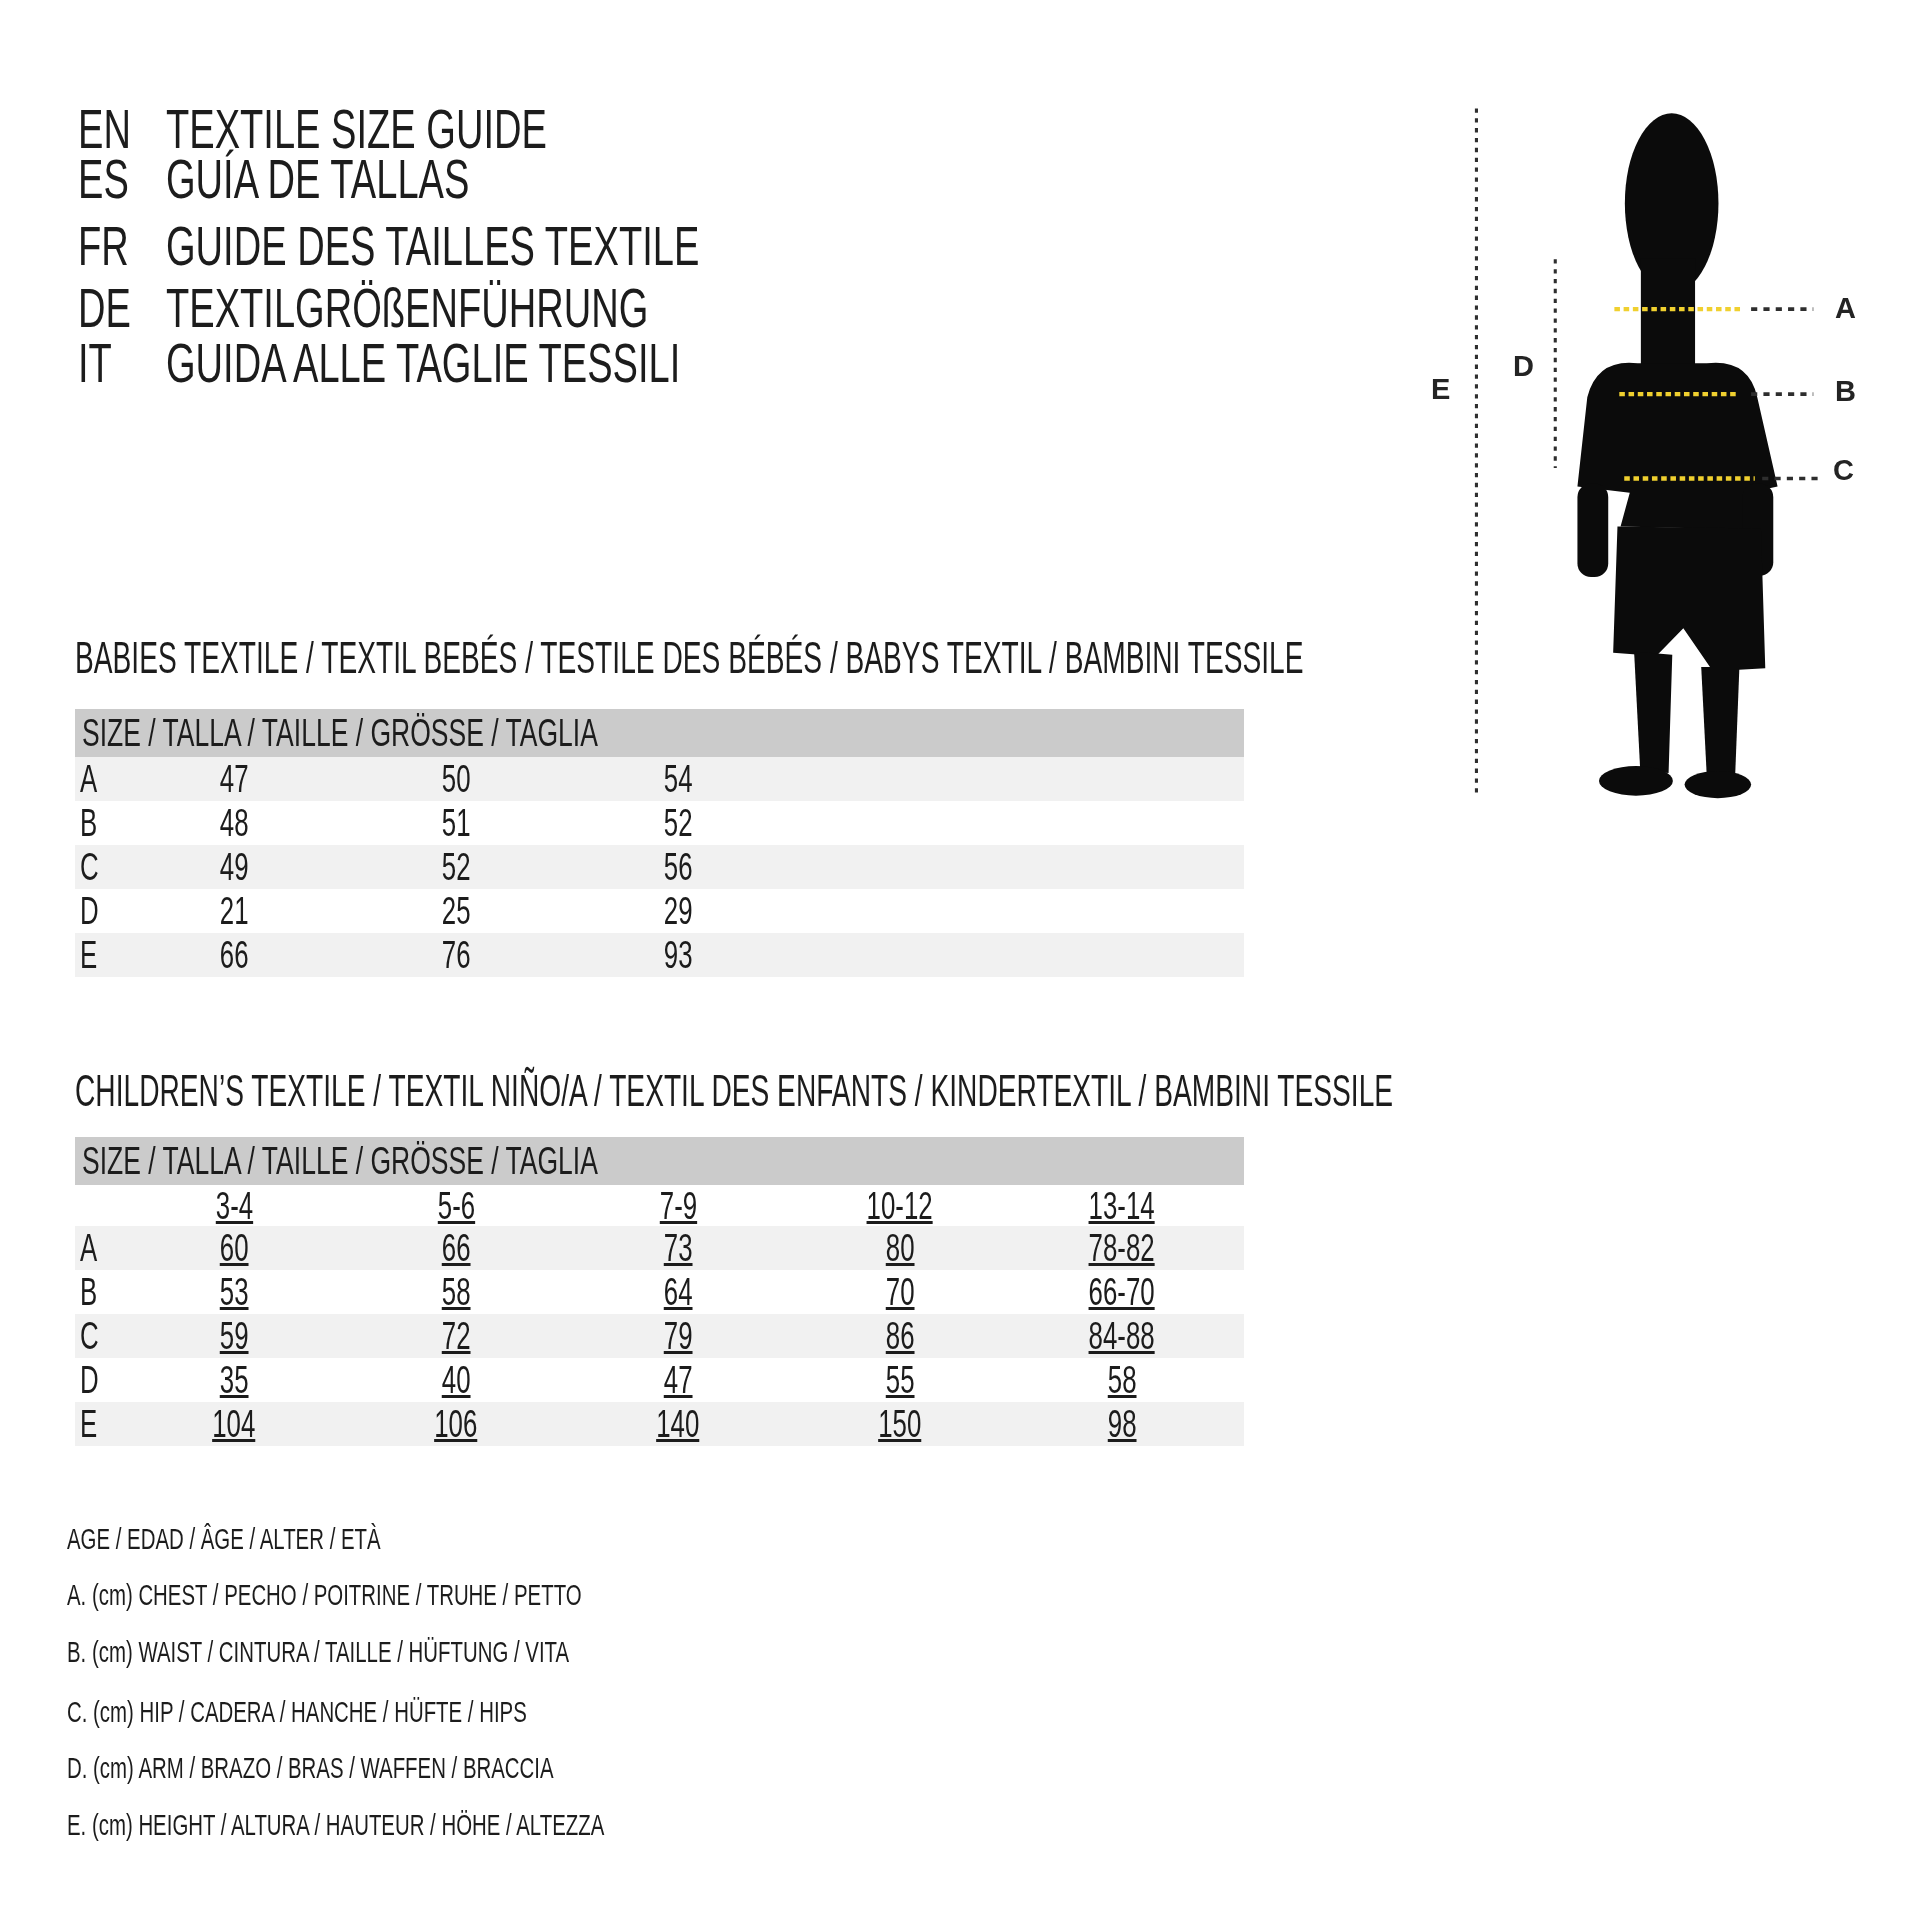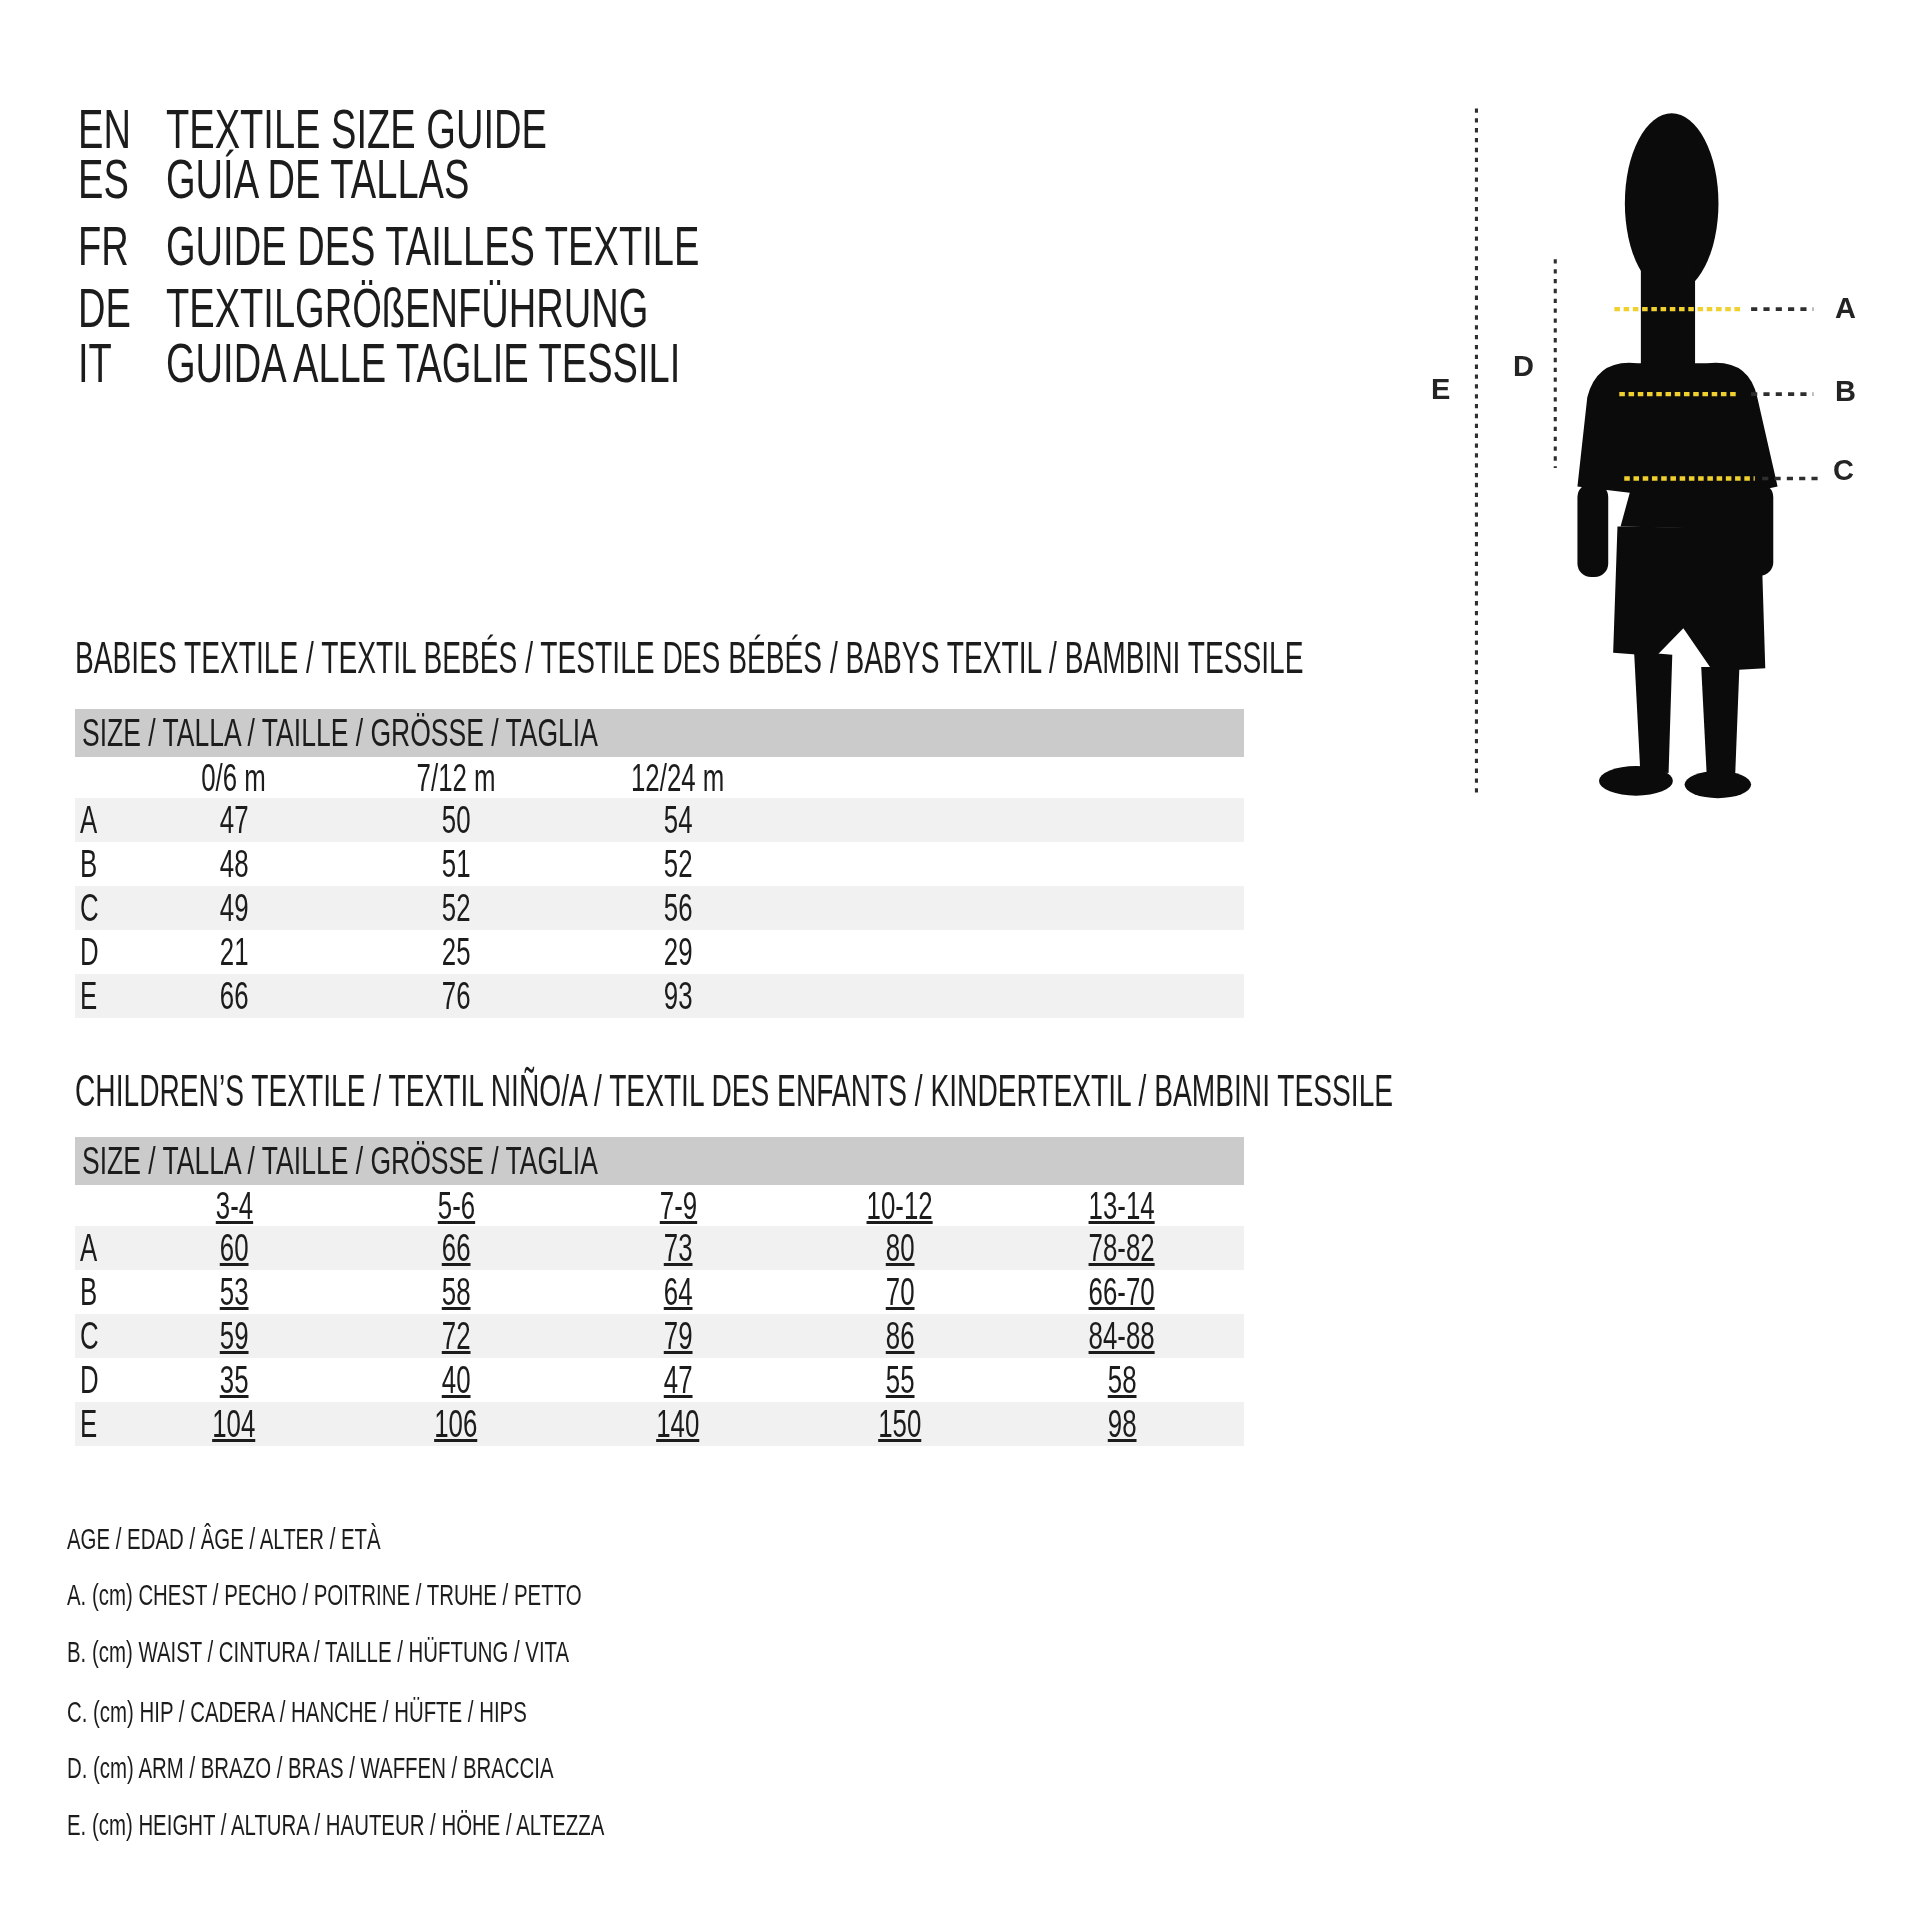--- a/index.html
+++ b/index.html
@@ -102,32 +102,20 @@
   <div class="fig-label" style="left:1431px;top:375px">E</div>
 
   <div class="section-title" style="top:636px">
     <span class="condt">BABIES TEXTILE / TEXTIL BEBÉS / TESTILE DES BÉBÉS / BABYS TEXTIL / BAMBINI TESSILE</span>
   </div>
 
   <div class="size-table" style="top:709px">
     <div class="size-bar">
       <span class="cond">SIZE / TALLA / TAILLE / GRÖSSE / TAGLIA</span>
     </div>
-    <div class="thead cols3">
-      <div class="rlabel"></div>
-      <div class="cell">
-          <span class="condc">0/6 m</span>
-        </div>
-      <div class="cell">
-          <span class="condc">7/12 m</span>
-        </div>
-      <div class="cell">
-          <span class="condc">12/24 m</span>
-        </div>
-    </div>
     <div class="trow cols3 alt">
       <div class="rlabel"><span class="cond">A</span></div>
       <div class="cell">
           <span class="condc">47</span>
         </div>
       <div class="cell">
           <span class="condc">50</span>
         </div>
       <div class="cell">
           <span class="condc">54</span>

